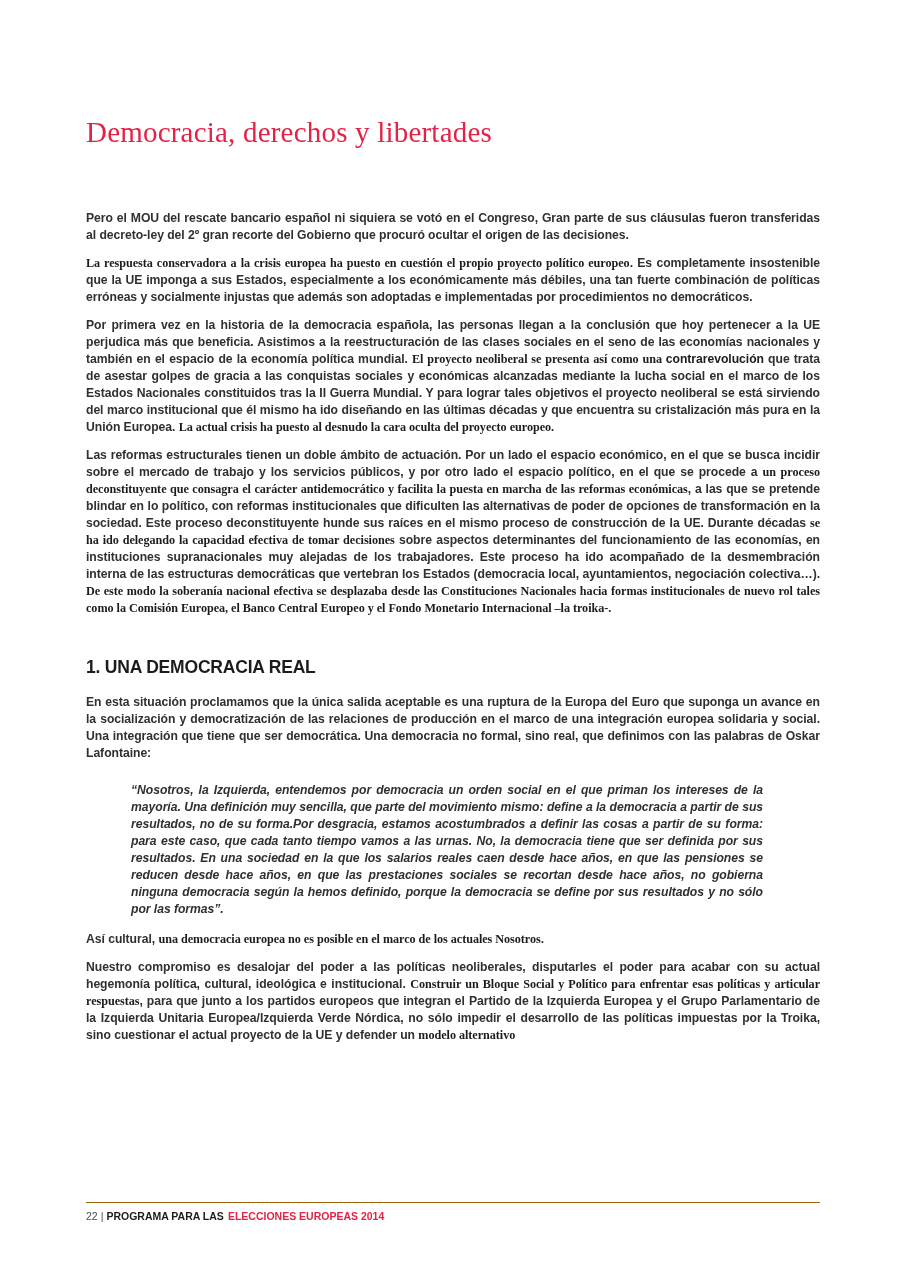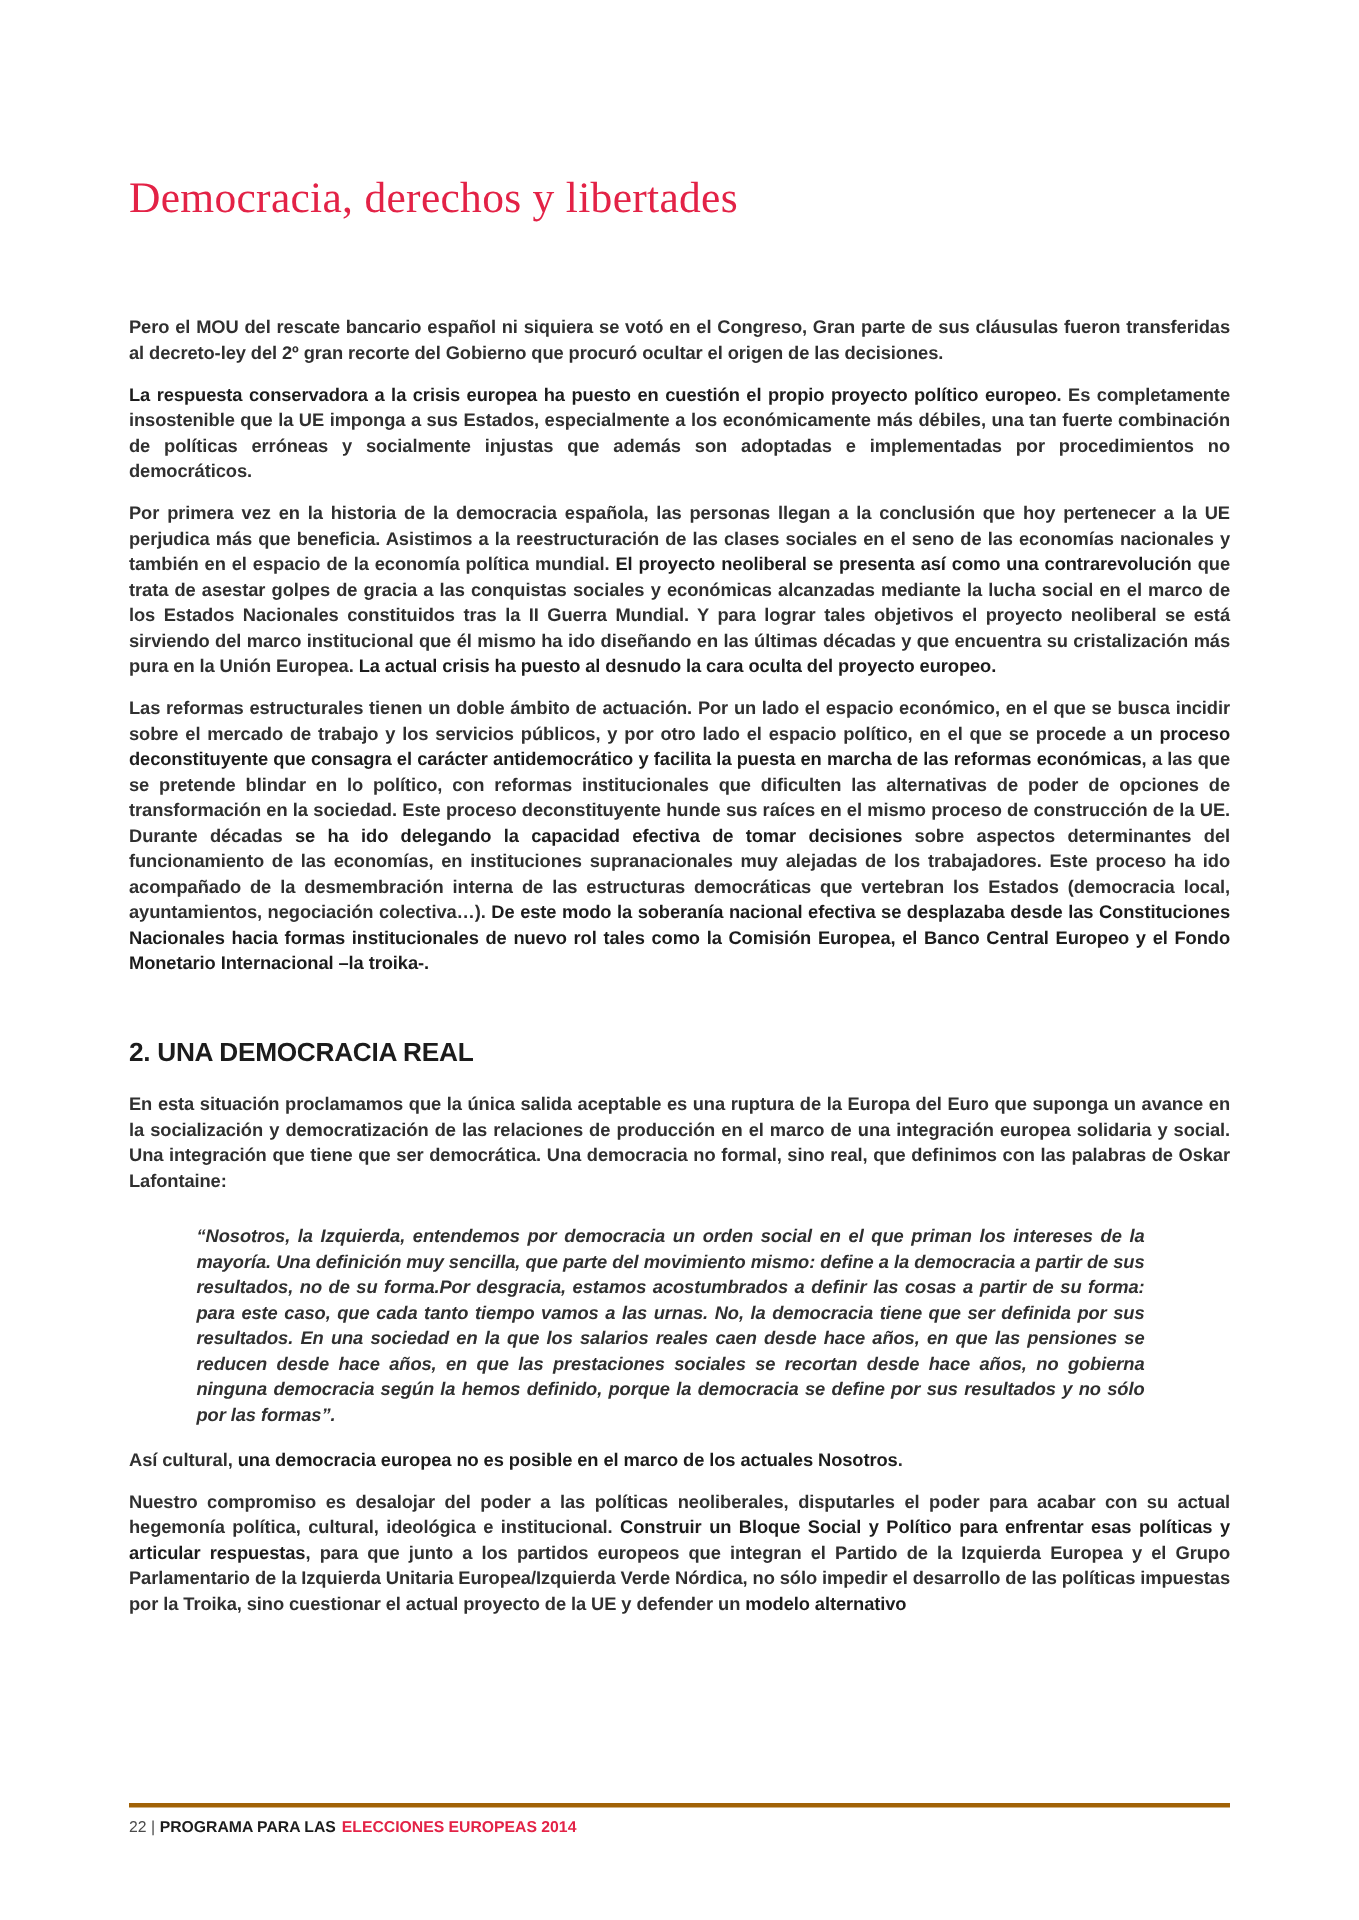--- a/index.html
+++ b/index.html
@@ -27,39 +27,39 @@
     letter-spacing: 0.2px;
   }
   .content p {
     margin: 0 0 11px 0;
     font-size: 12.2px;
     line-height: 17px;
     text-align: justify;
     letter-spacing: -0.05px;
   }
   .seg-r { font-weight: 700; }
-  .seg-b { font-weight: 700; color: var(--ink-strong); }
+  .seg-b { font-weight: 700; color: var(--ink-strong); font-family: Liberation Serif, serif; }
   .seg-bi { font-weight: 700; color: var(--ink-strong); }
   .section-heading {
     font-size: 17.5px;
     font-weight: 700;
     color: var(--ink-strong);
     letter-spacing: -0.2px;
     margin: 40px 0 16px 0;
   }
   .content p.quote {
     font-style: italic;
     margin: 20px 57px 13px 45px;
   }
   .footer {
     position: absolute;
     left: 86px;
     right: 86px;
     top: 1202px;
-    border-top: 3px solid #a16207;
+    border-top: 1px solid #a16207;
     padding-top: 7px;
     font-size: 10.5px;
     line-height: 1.2;
     color: #4a4a4a;
     letter-spacing: 0;
   }
   .footer-page { font-weight: 400; color: #4a4a4a; }
   .footer-sep { margin: 0 3px; color: #4a4a4a; }
   .footer-label { font-weight: 700; color: var(--ink-strong); margin-right: 4px; }
   .footer-highlight { font-weight: 700; color: var(--accent); }
@@ -69,21 +69,21 @@
 
 <div class="page">
 
   <h1 class="doc-title">Democracia, derechos y libertades</h1>
 
   <div class="content">
       <p class="paragraph"><span class="seg-r">Pero el MOU del rescate bancario español ni siquiera se votó en el Congreso, Gran parte de sus cláusulas fueron transferidas al decreto-ley del 2º gran recorte del Gobierno que procuró ocultar el origen de las decisiones.</span></p>
       <p class="paragraph"><span class="seg-b">La respuesta conservadora a la crisis europea ha puesto en cuestión el propio proyecto político europeo</span><span class="seg-r">. Es completamente insostenible que la UE imponga a sus Estados, especialmente a los económicamente más débiles, una tan fuerte combinación de políticas erróneas y socialmente injustas que además son adoptadas e implementadas por procedimientos no democráticos.</span></p>
       <p class="paragraph"><span class="seg-r">Por primera vez en la historia de la democracia española, las personas llegan a la conclusión que hoy pertenecer a la UE perjudica más que beneficia. Asistimos a la reestructuración de las clases sociales en el seno de las economías nacionales y también en el espacio de la economía política mundial. </span><span class="seg-b">El proyecto neoliberal se presenta así como una </span><span class="seg-bi">contrarevolución</span><span class="seg-r"> que trata de asestar golpes de gracia a las conquistas sociales y económicas alcanzadas mediante la lucha social en el marco de los Estados Nacionales constituidos tras la II Guerra Mundial. Y para lograr tales objetivos el proyecto neoliberal se está sirviendo del marco institucional que él mismo ha ido diseñando en las últimas décadas y que encuentra su cristalización más pura en la Unión Europea. </span><span class="seg-b">La actual crisis ha puesto al desnudo la cara oculta del proyecto europeo.</span></p>
       <p class="paragraph"><span class="seg-r">Las reformas estructurales tienen un doble ámbito de actuación. Por un lado el espacio económico, en el que se busca incidir sobre el mercado de trabajo y los servicios públicos, y por otro lado el espacio político, en el que se procede a </span><span class="seg-b">un proceso deconstituyente que consagra el carácter antidemocrático y facilita la puesta en marcha de las reformas económicas</span><span class="seg-r">, a las que se pretende blindar en lo político, con reformas institucionales que dificulten las alternativas de poder de opciones de transformación en la sociedad. Este proceso deconstituyente hunde sus raíces en el mismo proceso de construcción de la UE. Durante décadas </span><span class="seg-b">se ha ido delegando la capacidad efectiva de tomar decisiones</span><span class="seg-r"> sobre aspectos determinantes del funcionamiento de las economías, en instituciones supranacionales muy alejadas de los trabajadores. Este proceso ha ido acompañado de la desmembración interna de las estructuras democráticas que vertebran los Estados (democracia local, ayuntamientos, negociación colectiva…). </span><span class="seg-b">De este modo la soberanía nacional efectiva se desplazaba desde las Constituciones Nacionales hacia formas institucionales de nuevo rol tales como la Comisión Europea, el Banco Central Europeo y el Fondo Monetario Internacional –la troika-.</span></p>
-      <h2 class="section-heading">2. UNA DEMOCRACIA REAL</h2>
+      <h2 class="section-heading">1. UNA DEMOCRACIA REAL</h2>
       <p class="paragraph"><span class="seg-r">En esta situación proclamamos que la única salida aceptable es una ruptura de la Europa del Euro que suponga un avance en la socialización y democratización de las relaciones de producción en el marco de una integración europea solidaria y social. Una integración que tiene que ser democrática. Una democracia no formal, sino real, que definimos con las palabras de Oskar Lafontaine:</span></p>
       <p class="quote"><span class="seg-r">“Nosotros, la Izquierda, entendemos por democracia un orden social en el que priman los intereses de la mayoría. Una definición muy sencilla, que parte del movimiento mismo: define a la democracia a partir de sus resultados, no de su forma.Por desgracia, estamos acostumbrados a definir las cosas a partir de su forma: para este caso, que cada tanto tiempo vamos a las urnas. No, la democracia tiene que ser definida por sus resultados. En una sociedad en la que los salarios reales caen desde hace años, en que las pensiones se reducen desde hace años, en que las prestaciones sociales se recortan desde hace años, no gobierna ninguna democracia según la hemos definido, porque la democracia se define por sus resultados y no sólo por las formas”.</span></p>
       <p class="paragraph"><span class="seg-r">Así cultural, </span><span class="seg-b">una democracia europea no es posible en el marco de los actuales Nosotros</span><span class="seg-r">.</span></p>
       <p class="paragraph"><span class="seg-r">Nuestro compromiso es desalojar del poder a las políticas neoliberales, disputarles el poder para acabar con su actual hegemonía política, cultural, ideológica e institucional. </span><span class="seg-b">Construir un Bloque Social y Político para enfrentar esas políticas y articular respuestas</span><span class="seg-r">, para que junto a los partidos europeos que integran el Partido de la Izquierda Europea y el Grupo Parlamentario de la Izquierda Unitaria Europea/Izquierda Verde Nórdica, no sólo impedir el desarrollo de las políticas impuestas por la Troika, sino cuestionar el actual proyecto de la UE y defender un </span><span class="seg-b">modelo alternativo</span></p>
     </div>
 
   <div class="footer">
     <span class="footer-page">22</span><span class="footer-sep">|</span><span class="footer-label">PROGRAMA PARA LAS</span><span class="footer-highlight">ELECCIONES EUROPEAS 2014</span>
   </div>
 

